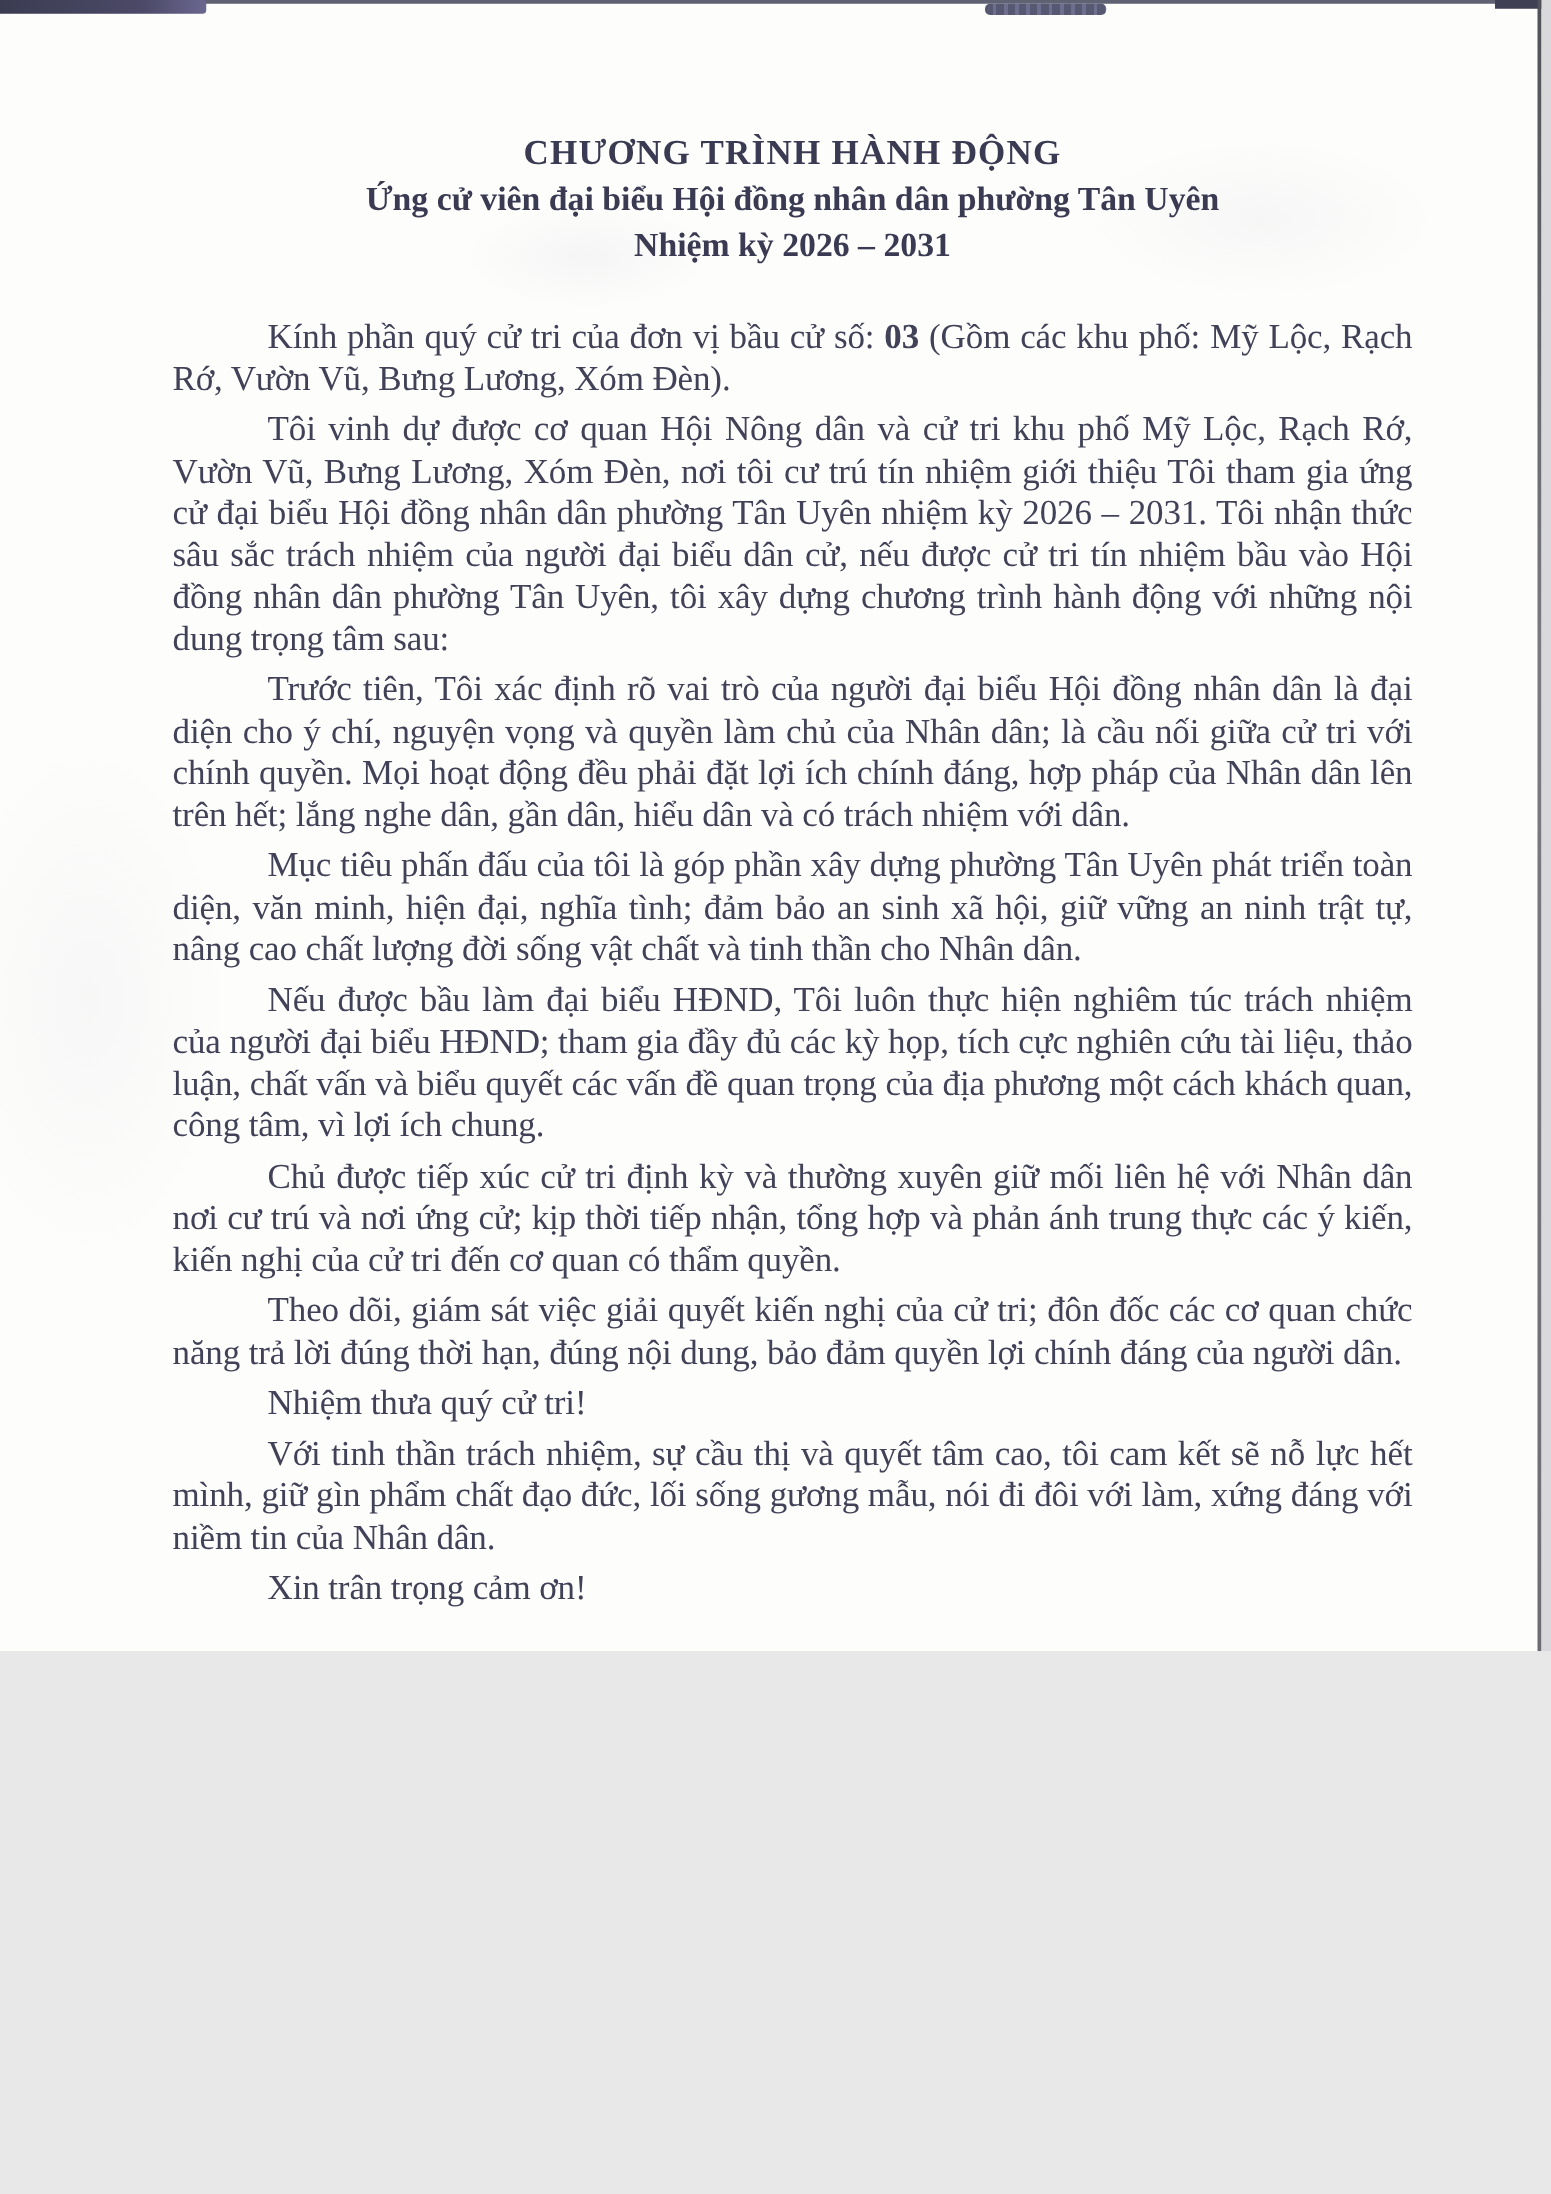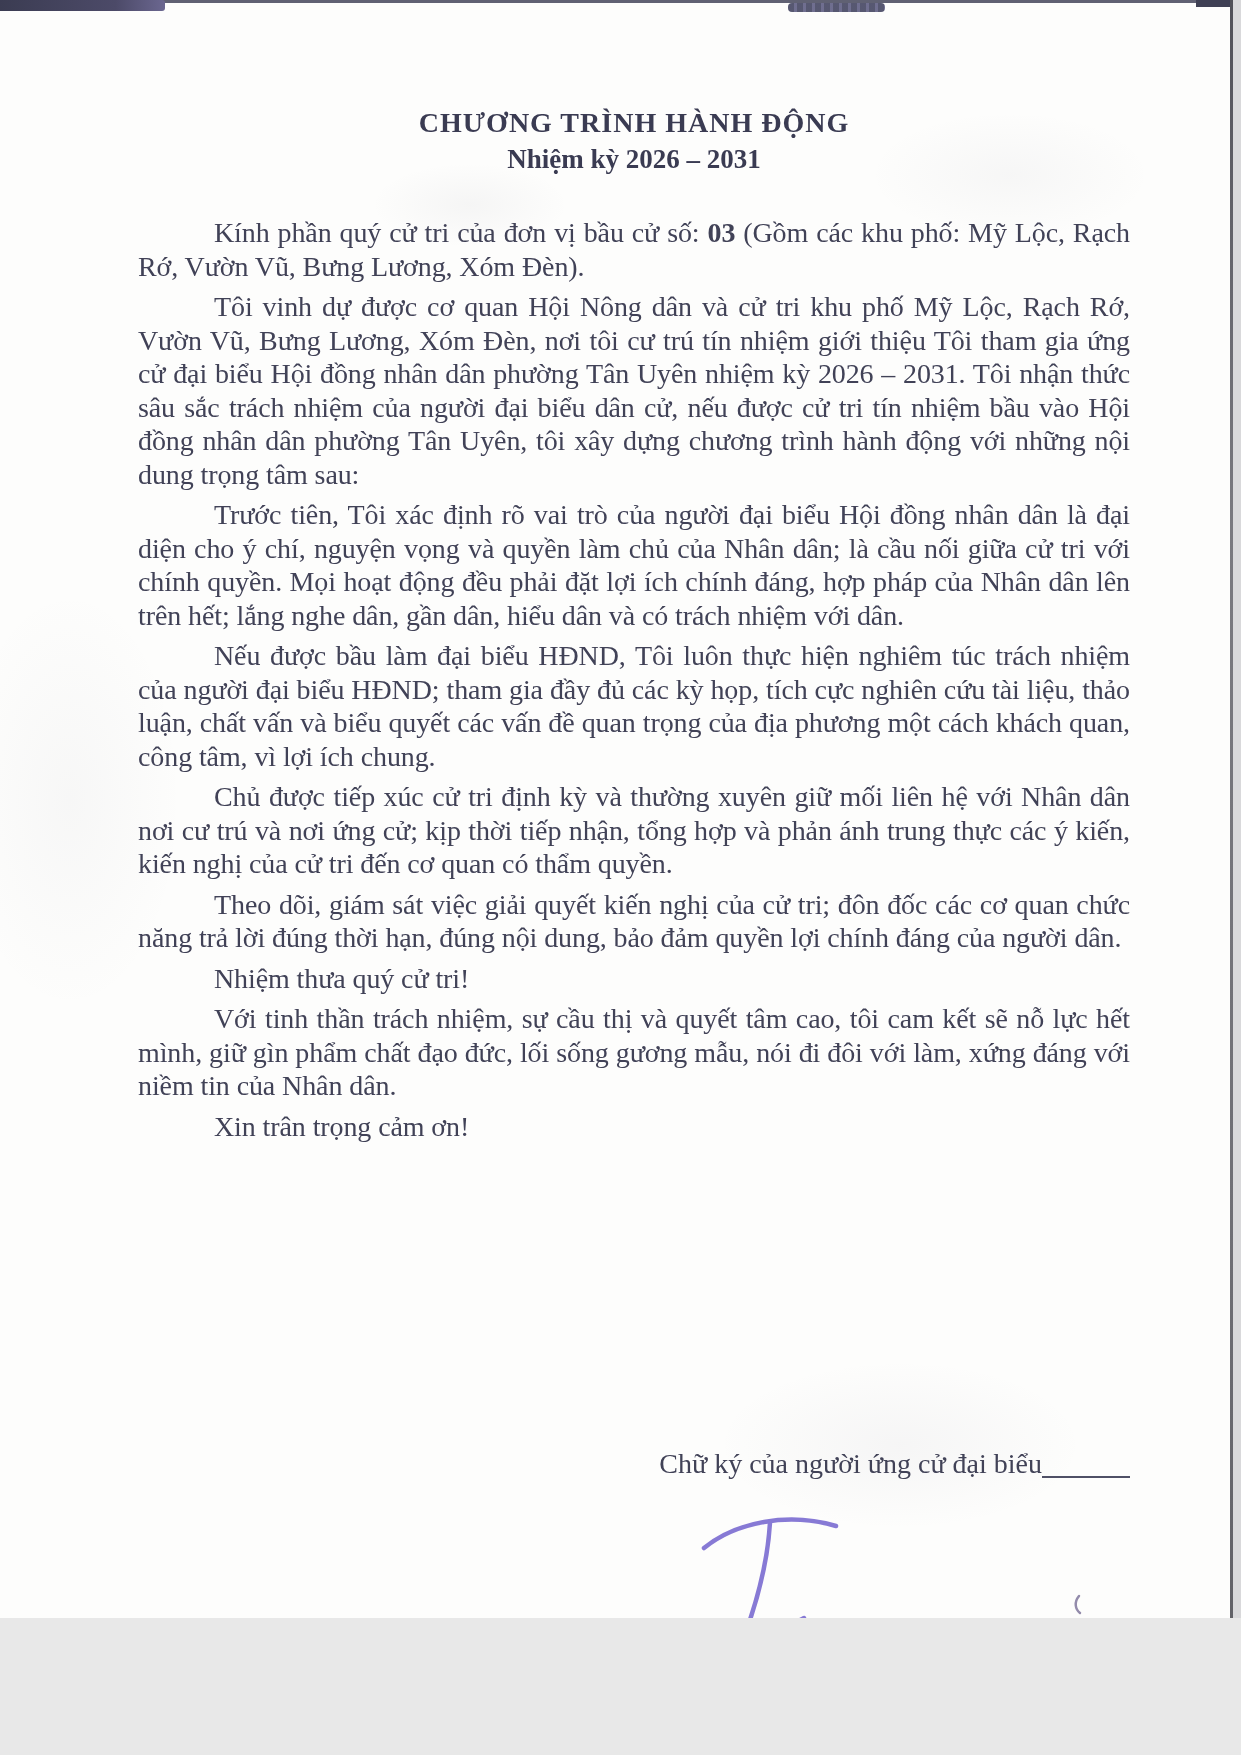--- a/index.html
+++ b/index.html
@@ -1,18 +1,18 @@
 <!DOCTYPE html>
 <html lang="vi"><head>
 <meta charset="utf-8">
 <style>
   html,body{margin:0;padding:0;background:#e8e8e8;}
   .page{
     position:relative;
-    width:1241px;height:1618px;
+    width:1241px;height:1321px;
     margin:0 auto;
     overflow:hidden;
     font-family:"Liberation Serif", serif;
     color:#414257;
     background:
       radial-gradient(140px 60px at 470px 205px, rgba(100,100,115,0.05), transparent 70%),
       radial-gradient(200px 90px at 1010px 175px, rgba(100,100,115,0.045), transparent 70%),
       radial-gradient(160px 300px at 70px 800px, rgba(100,100,115,0.04), transparent 70%),
       radial-gradient(260px 120px at 900px 1445px, rgba(110,105,125,0.05), transparent 70%),
       #fdfdfc;
@@ -63,27 +63,29 @@
   <div class="top-blob-left"></div>
   <div class="top-strip-mid"></div>
   <div class="top-blob-right"></div>
   <div class="edge-outer"></div>
   <div class="edge-line"></div>
 
   <div class="content">
 
     <div class="title-block">
       <div class="title-1">CHƯƠNG TRÌNH HÀNH ĐỘNG</div>
+      <div class="title-2">Ứng cử viên đại biểu Hội đồng nhân dân phường Tân Uyên</div>
       <div class="title-3">Nhiệm kỳ 2026 – 2031</div>
     </div>
 
     <div class="body-text">
       <p><span>Kính phần quý cử tri của đơn vị bầu cử số: </span><span class="bold">03</span><span> (Gồm các khu phố: Mỹ Lộc, Rạch Rớ, Vườn Vũ, Bưng Lương, Xóm Đèn).</span></p>
       <p>Tôi vinh dự được cơ quan Hội Nông dân và cử tri khu phố Mỹ Lộc, Rạch Rớ, Vườn Vũ, Bưng Lương, Xóm Đèn, nơi tôi cư trú tín nhiệm giới thiệu Tôi tham gia ứng cử đại biểu Hội đồng nhân dân phường Tân Uyên nhiệm kỳ 2026 – 2031. Tôi nhận thức sâu sắc trách nhiệm của người đại biểu dân cử, nếu được cử tri tín nhiệm bầu vào Hội đồng nhân dân phường Tân Uyên, tôi xây dựng chương trình hành động với những nội dung trọng tâm sau:</p>
       <p>Trước tiên, Tôi xác định rõ vai trò của người đại biểu Hội đồng nhân dân là đại diện cho ý chí, nguyện vọng và quyền làm chủ của Nhân dân; là cầu nối giữa cử tri với chính quyền. Mọi hoạt động đều phải đặt lợi ích chính đáng, hợp pháp của Nhân dân lên trên hết; lắng nghe dân, gần dân, hiểu dân và có trách nhiệm với dân.</p>
+      <p>Mục tiêu phấn đấu của tôi là góp phần xây dựng phường Tân Uyên phát triển toàn diện, văn minh, hiện đại, nghĩa tình; đảm bảo an sinh xã hội, giữ vững an ninh trật tự, nâng cao chất lượng đời sống vật chất và tinh thần cho Nhân dân.</p>
       <p>Nếu được bầu làm đại biểu HĐND, Tôi luôn thực hiện nghiêm túc trách nhiệm của người đại biểu HĐND; tham gia đầy đủ các kỳ họp, tích cực nghiên cứu tài liệu, thảo luận, chất vấn và biểu quyết các vấn đề quan trọng của địa phương một cách khách quan, công tâm, vì lợi ích chung.</p>
       <p>Chủ được tiếp xúc cử tri định kỳ và thường xuyên giữ mối liên hệ với Nhân dân nơi cư trú và nơi ứng cử; kịp thời tiếp nhận, tổng hợp và phản ánh trung thực các ý kiến, kiến nghị của cử tri đến cơ quan có thẩm quyền.</p>
       <p>Theo dõi, giám sát việc giải quyết kiến nghị của cử tri; đôn đốc các cơ quan chức năng trả lời đúng thời hạn, đúng nội dung, bảo đảm quyền lợi chính đáng của người dân.</p>
       <p>Nhiệm thưa quý cử tri!</p>
       <p>Với tinh thần trách nhiệm, sự cầu thị và quyết tâm cao, tôi cam kết sẽ nỗ lực hết mình, giữ gìn phẩm chất đạo đức, lối sống gương mẫu, nói đi đôi với làm, xứng đáng với niềm tin của Nhân dân.</p>
       <p>Xin trân trọng cảm ơn!</p>
     </div>
   </div>
 
   <div class="sig-row">

